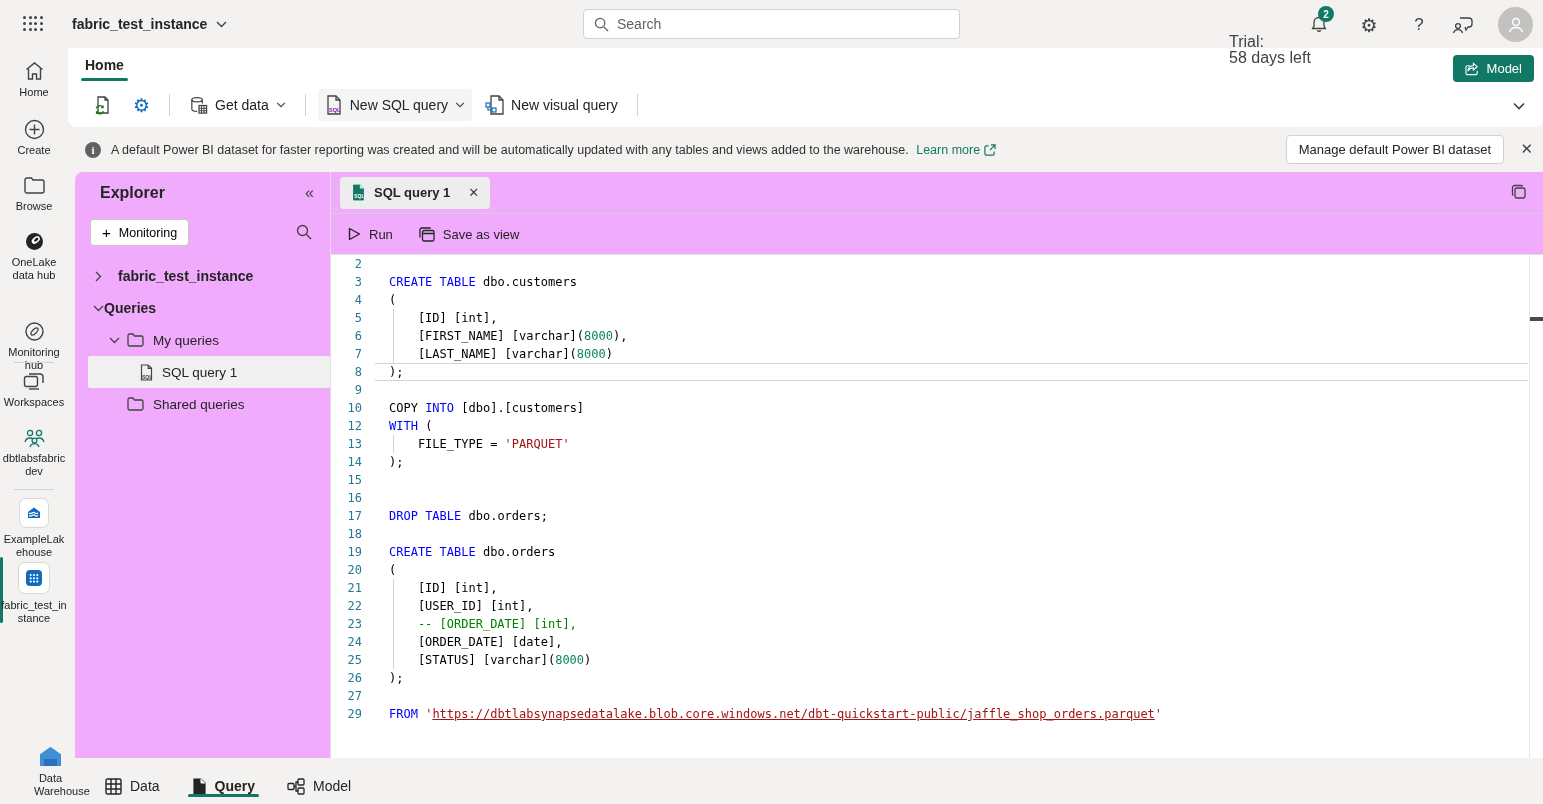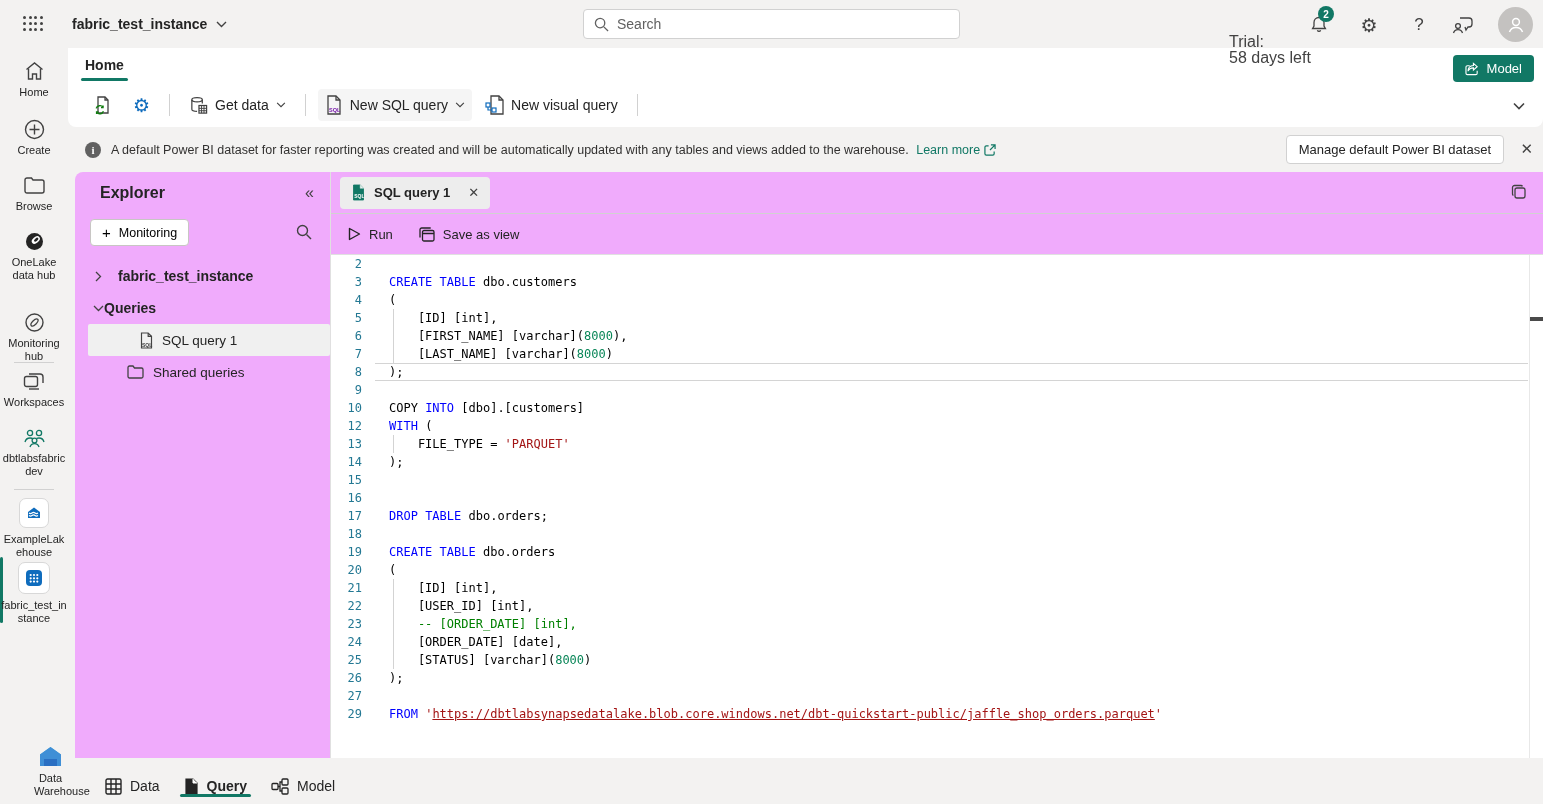--- a/index.html
+++ b/index.html
@@ -72,21 +72,21 @@
   .tk-num { color:#098658; }
   .tk-str { color:#a31515; }
   .tk-url { color:#a31515; text-decoration:underline; }
   .tk-com { color:#008000; }
   .guide { position:absolute; left:62px; top:0; bottom:0; border-left:1px solid #d3d3d3; }
   .curbox { position:absolute; left:44px; right:15px; top:0; bottom:0; border-top:1px solid #d4d4d4; border-bottom:1px solid #d4d4d4; }
   .sb { position:absolute; top:0; bottom:0; right:0; width:14px; border-left:1px solid #e8e8e8; }
   .sb .mark { position:absolute; top:62px; left:0; right:0; height:4px; background:#4a4a4a; }
 
   
-  .bbar { position:absolute; left:68px; right:0; bottom:0; height:36px; background:#f3f2f1; display:flex; align-items:center; gap:0; padding-left:25px; }
+  .bbar { position:absolute; left:68px; right:0; bottom:0; height:36px; background:#f3f2f1; display:flex; align-items:center; gap:8px; padding-left:25px; }
   .btab { position:relative; height:100%; display:flex; align-items:center; gap:8px; font-size:14px; padding:0 12px; cursor:pointer; color:#242424; }
   .btab.active { font-weight:600; }
   .btab.active .ul { position:absolute; left:8px; right:8px; bottom:7px; height:3px; border-radius:2px; background:#117865; }
 
   
   .rail { position:absolute; top:48px; left:0; width:68px; bottom:0; background:#f3f2f1; z-index:6; }
   .ritem { position:absolute; left:0; width:68px; text-align:center; cursor:pointer; }
   .ritem .ric { height:22px; display:flex; align-items:center; justify-content:center; }
   .ritem .rlb { font-size:11px; line-height:13px; color:#242424; margin-top:4px; padding:0 1px; }
   .ritem .rlb.brk { word-break:break-all; }
@@ -260,20 +260,31 @@
           </span>
         <span style="margin-left:14px;">fabric_test_instance</span>
       </div>
       <div class="trow b" style="padding-left:17px;">
         <span class="chev">
             <svg width="11" height="7" viewBox="0 0 11 7">
               <path d="M1 1l4.5 4.5L10 1" fill="none" stroke="#424242" stroke-width="1.3"></path>
             </svg>
           </span>
         <span style="margin-left:0;">Queries</span>
+      </div>
+      <div class="trow" style="padding-left:33px;">
+        <span class="chev">
+            <svg width="11" height="7" viewBox="0 0 11 7">
+              <path d="M1 1l4.5 4.5L10 1" fill="none" stroke="#424242" stroke-width="1.3"></path>
+            </svg>
+          </span>
+        <svg style="margin-left:7px;" width="17" height="14" viewBox="0 0 17 14">
+            <path d="M1 2.5A1.5 1.5 0 0 1 2.5 1H6l1.5 2h7A1.5 1.5 0 0 1 16 4.5v7A1.5 1.5 0 0 1 14.5 13h-12A1.5 1.5 0 0 1 1 11.5z" fill="none" stroke="#424242" stroke-width="1.3"></path>
+          </svg>
+        <span style="margin-left:9px;">My queries</span>
       </div>
       <div class="trow sel" style="padding-left:51px;">
         <svg width="15" height="17" viewBox="0 0 18 20">
             <path d="M3 1h8l4 4v14H3z" fill="none" stroke="#424242" stroke-width="1.4"></path>
             <path d="M11 1v4h4" fill="none" stroke="#424242" stroke-width="1.4"></path>
             <text x="3.5" y="17.5" font-size="6" font-weight="bold" fill="#424242" font-family="Liberation Sans,sans-serif">SQL</text>
           </svg>
         <span style="margin-left:8px;">SQL query 1</span>
       </div>
       <div class="trow" style="padding-left:52px;">
@@ -411,21 +422,21 @@
   <div class="ritem" style="top:182px;">
     <div class="ric">
         <svg width="21" height="21" viewBox="0 0 21 21">
           <circle cx="10.5" cy="10.5" r="8.5" fill="#242424"></circle>
           <ellipse cx="11.8" cy="9" rx="4.6" ry="3" transform="rotate(-40 11.8 9)" fill="#fff"></ellipse>
           <ellipse cx="12.2" cy="8.7" rx="2.6" ry="1.4" transform="rotate(-40 12.2 8.7)" fill="#242424"></ellipse>
         </svg>
       </div>
     <div class="rlb">OneLake data hub</div>
   </div>
-  <div class="ritem" style="top:263px;">
+  <div class="ritem" style="top:272px;">
     <div class="ric">
         <svg width="21" height="21" viewBox="0 0 21 21">
           <circle cx="10.5" cy="10.5" r="8.5" fill="none" stroke="#424242" stroke-width="1.4"></circle>
           <ellipse cx="10.5" cy="10.5" rx="4.5" ry="2.1" transform="rotate(-45 10.5 10.5)" fill="none" stroke="#424242" stroke-width="1.3"></ellipse>
         </svg>
       </div>
     <div class="rlb">Monitoring hub</div>
   </div>
   <div class="rdiv" style="top:314px;"></div>
   <div class="ritem" style="top:322px;">

